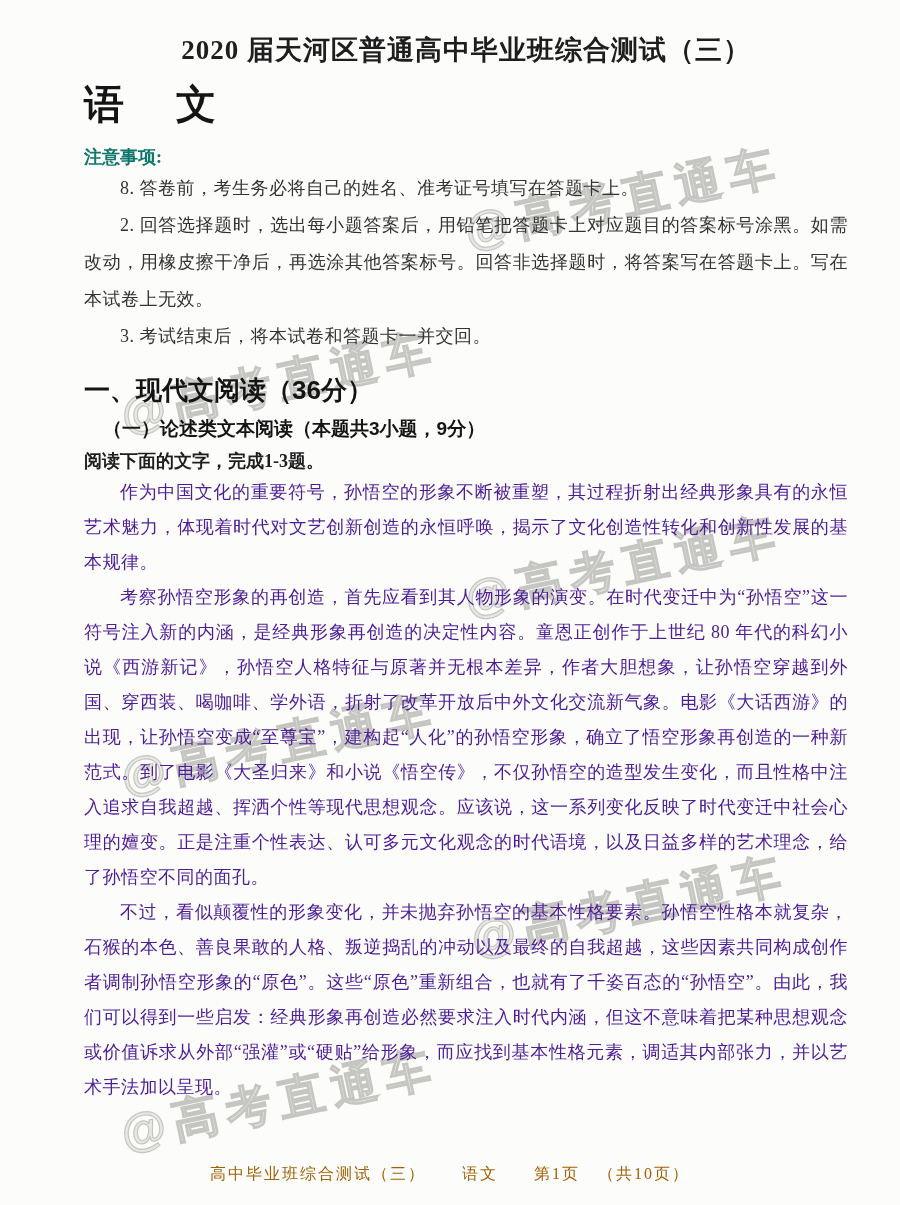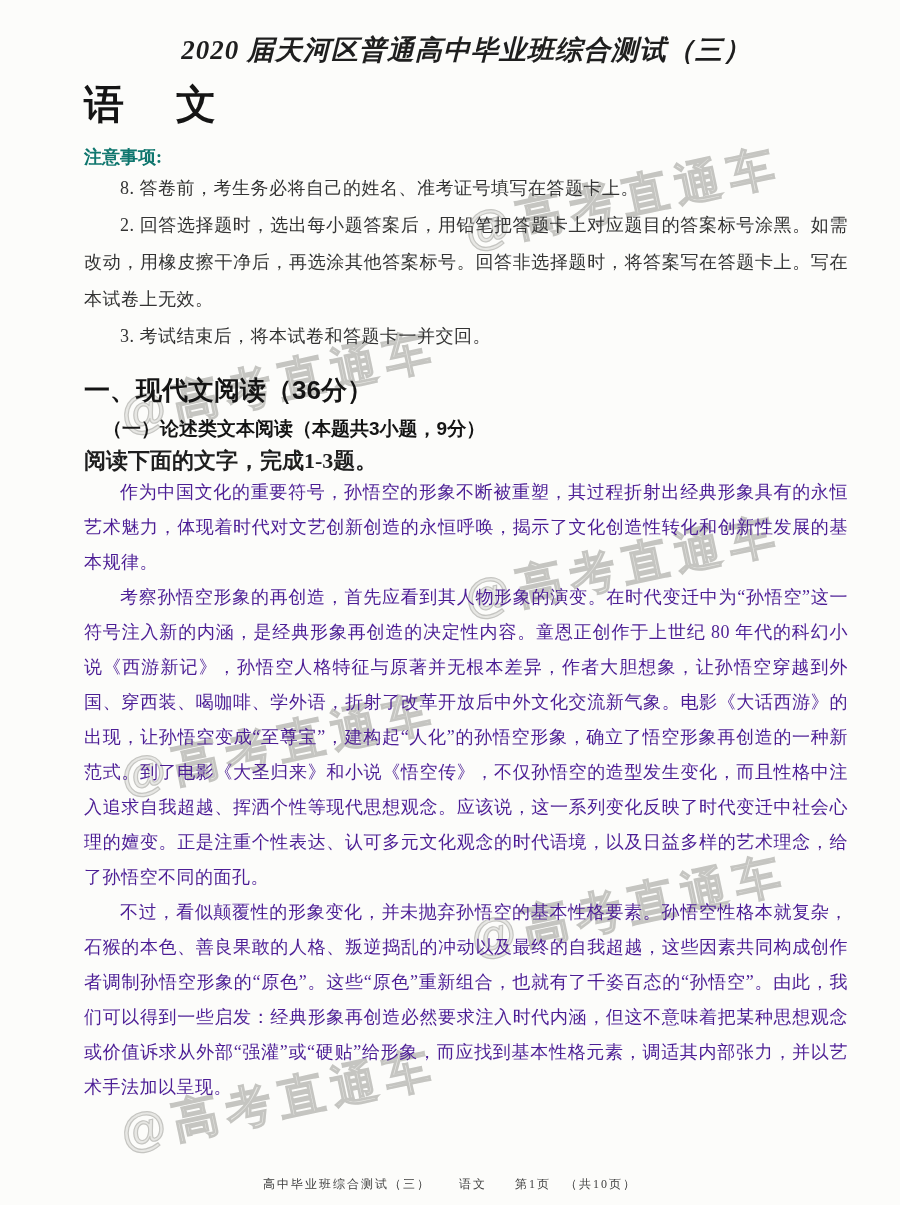--- a/index.html
+++ b/index.html
@@ -14,21 +14,20 @@
   }
   .content { padding:0 52px 0 84px; position:relative; z-index:2; }
 
   .title {
     margin:34px 0 0 0;
     text-align:center;
     font-size:27px; font-weight:bold;
     line-height:32px;
     letter-spacing:1px;
     color:#1e1e1e;
-    font-style:italic;
   }
   .subject {
     margin:16px 0 0 0;
     text-align:left;
     font-size:40px; font-weight:bold;
     line-height:46px;
     letter-spacing:6px;
     color:#151515;
   }
   .notice-heading {
@@ -54,36 +53,36 @@
   .subsection-heading {
     margin:10px 0 0 0;
     font-family:"Liberation Sans", sans-serif;
     font-size:19px; font-weight:bold;
     line-height:28px;
     text-indent:1em;
     color:#141414;
   }
   .instruction {
     margin:4px 0 0 0;
-    font-size:22px; font-weight:bold;
+    font-size:18px; font-weight:bold;
     line-height:28px;
     color:#1e1e1e;
   }
   .passage p {
     margin:0; text-indent:2em;
     font-size:18px; line-height:35px;
     text-align:justify;
     letter-spacing:0.5px;
     color:#4c1d95;
   }
   .footer {
-    position:absolute; left:0; bottom:12px;
+    position:absolute; left:0; bottom:20px;
     width:100%; text-align:center;
-    font-size:12px; letter-spacing:2px;
-    color:#404040;
+    font-size:16px; letter-spacing:2px;
+    color:#a16207;
     z-index:2;
   }
   .wm {
     position:absolute; z-index:1;
     font-family:"Liberation Sans", sans-serif;
     font-size:46px; font-weight:bold;
     letter-spacing:8px;
     white-space:nowrap;
     color:#e3e3df;
     -webkit-text-stroke:1.2px #b8b8b4;

